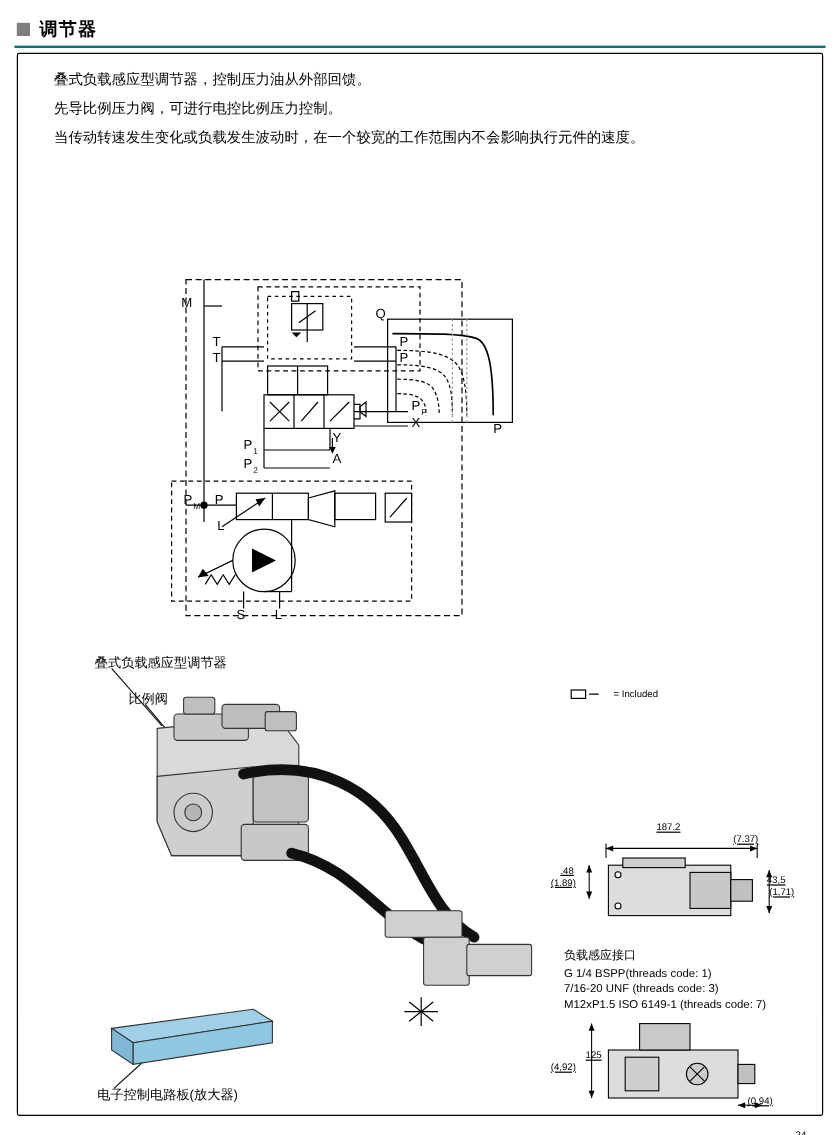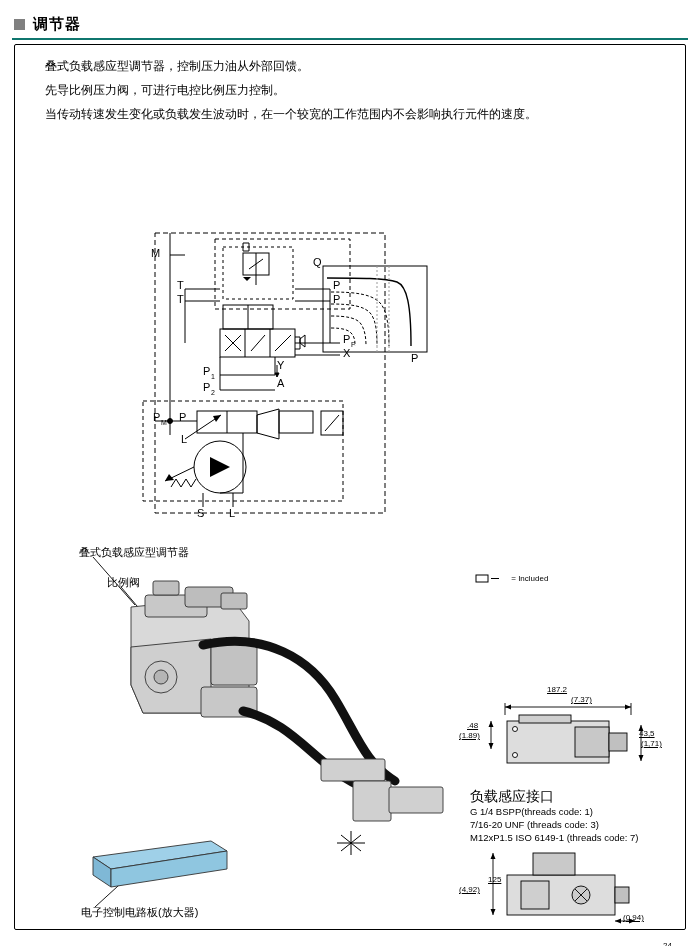--- a/index.html
+++ b/index.html
@@ -117,21 +117,21 @@
   }
   .port-note {
     position: absolute;
     left: 455px;
     top: 745px;
     font-size: 9.5px;
     line-height: 13px;
     white-space: nowrap;
   }
   .port-note .pn-title {
-    font-size: 14px;
+    font-size: 10px;
     margin-bottom: 2px;
   }
   .included-note {
     position: absolute;
     left: 460px;
     top: 505px;
     font-size: 8px;
     margin-top: 24px;
   }
   svg { display: block; }
@@ -372,21 +372,21 @@
             <path d="M600,386 l-6,-2.5 l0,5 z" fill="#000" stroke="none"></path>
           </g>
         </g>
       </svg>
 
       <span class="lbl" style="left:44px; top:10px;">叠式负载感应型调节器</span>
       <span class="lbl" style="left:72px; top:40px;">比例阀</span>
       <span class="lbl" style="left:46px; top:370px;">电子控制电路板(放大器)</span>
 
       <span class="lbl-sm" style="left:512px; top:150px;">187.2</span>
-      <span class="lbl-sm" style="left:500px; top:160px;padding-left:36px;">(7.37)</span>
+      <span class="lbl-sm" style="left:540px; top:160px;padding-left:36px;">(7.37)</span>
       <span class="lbl-sm" style="left:432px; top:186px;">.48</span>
       <span class="lbl-sm" style="left:424px; top:196px;">(1.89)</span>
       <span class="lbl-sm" style="left:604px; top:194px;">43,5</span>
       <span class="lbl-sm" style="left:606px; top:204px;">(1,71)</span>
       <span class="lbl-sm" style="left:432px; top:340px;margin-left:21px;">125</span>
       <span class="lbl-sm" style="left:424px; top:350px;">(4,92)</span>
       <span class="lbl-sm" style="left:628px; top:368px;margin-top:38px;">24</span>
       <span class="lbl-sm" style="left:588px; top:378px;">(0,94)</span>
     </div>
 

